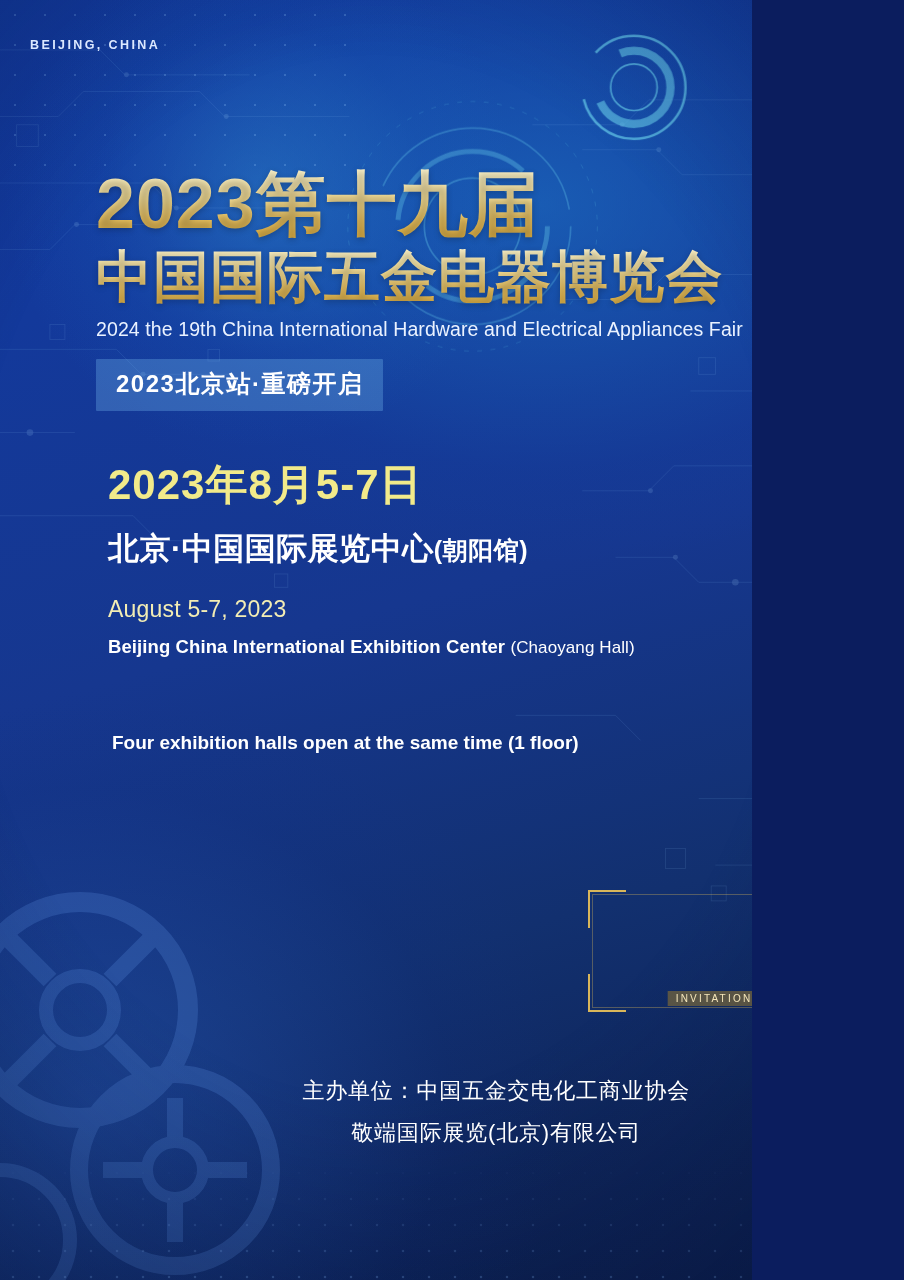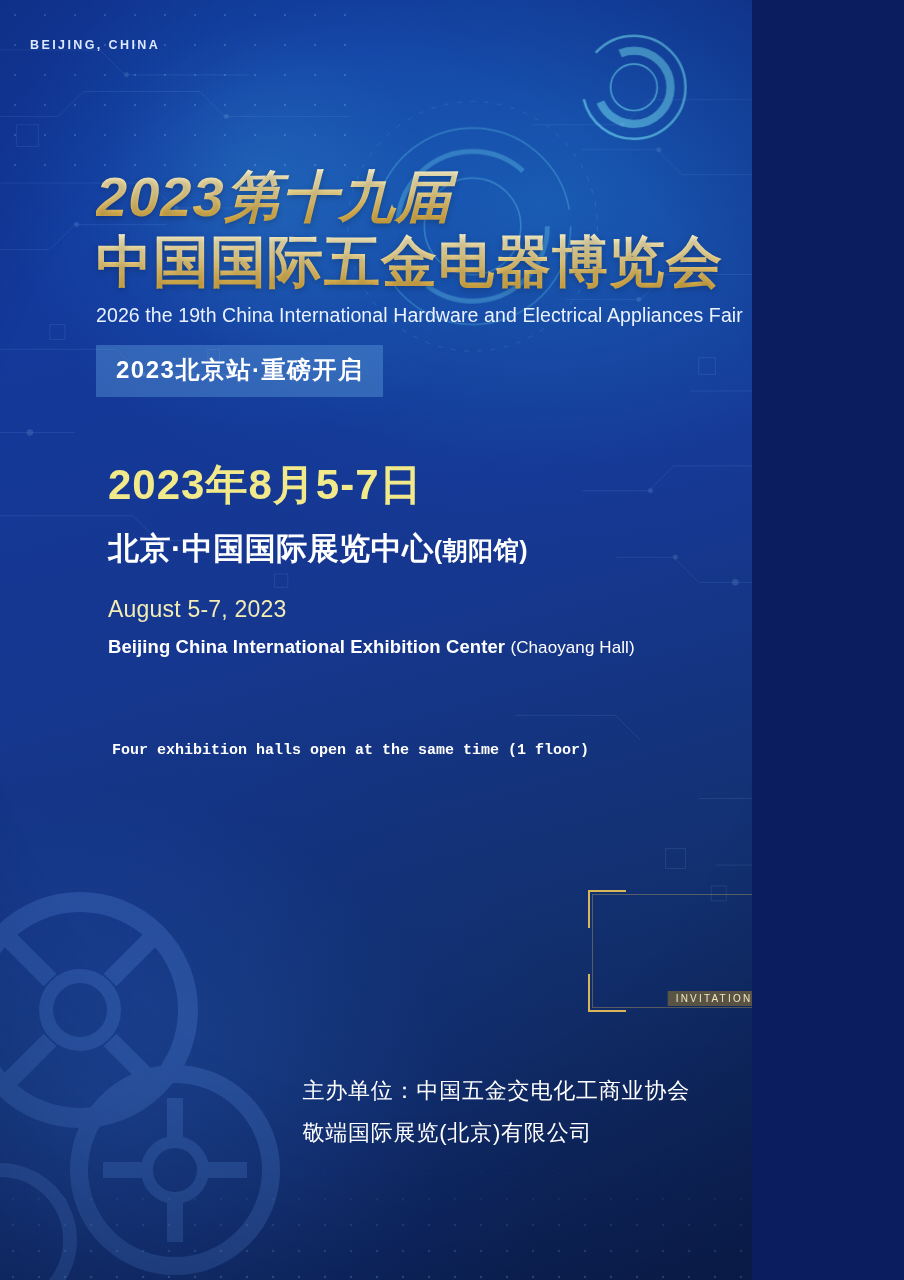--- a/index.html
+++ b/index.html
@@ -60,31 +60,30 @@
     left: 30px; top: 38px;
     color: #dce9ff;
     font-size: 12.5px;
     letter-spacing: 2.4px;
     font-weight: 700;
   }
 
   
   .title-block { position: absolute; left: 96px; top: 168px; width: 760px; }
   .t-year {
-    font-size: 56px;
+    font-size: 70px;
     font-weight: 700;
     line-height: 1.05;
     letter-spacing: 1px;
     background: linear-gradient(180deg, #fdf6d0 0%, #f6de94 42%, #e8bf5c 72%, #d8a93e 100%);
     -webkit-background-clip: text;
     background-clip: text;
     color: transparent;
     text-shadow: 0 2px 6px rgba(0,0,0,0.22);
     white-space: nowrap;
-    font-style: italic;
   }
   .t-main {
     margin-top: 4px;
     font-size: 56px;
     font-weight: 700;
     line-height: 1.12;
     letter-spacing: 1px;
     background: linear-gradient(180deg, #fdf6d0 0%, #f6de94 42%, #e8bf5c 72%, #d8a93e 100%);
     -webkit-background-clip: text;
     background-clip: text;
@@ -147,25 +146,24 @@
   
   .halls-block { position: absolute; left: 112px; top: 718px; width: 700px; }
   .h-cn {
     font-size: 36px;
     font-weight: 700;
     color: #f2ea8a;
     letter-spacing: 1px;
   }
   .h-cn .paren { font-size: 29px; }
   .h-en {
-    margin-top: 24px;
-    font-size: 15px;
+    margin-top: 14px;
+    font-size: 19px;
     color: #ffffff;
     font-weight: 600;
-    font-family: Liberation Mono, monospace;
   }
 
   
   .seal {
     position: absolute;
     left: 588px; top: 890px;
     width: 252px; height: 122px;
   }
   .seal .corner {
     position: absolute;
@@ -205,21 +203,21 @@
     background: rgba(150,120,45,0.55);
     color: #f6e7bb;
     font-size: 10px;
     letter-spacing: 2.2px;
   }
 
   
   .orgs {
     position: absolute;
     right: 62px; top: 1070px;
-    text-align: left;
+    text-align: center;
     color: #ffffff;
   }
   .orgs div {
     font-size: 22px;
     line-height: 1.9;
     letter-spacing: 0.8px;
     font-weight: 500;
   }
 
   
@@ -319,21 +317,21 @@
 
   <div class="topdots"></div>
   <div class="dot-grid"></div>
   <div class="layer vignette"></div>
 
   <div class="loc">BEIJING, CHINA</div>
 
   <div class="title-block">
     <div class="t-year">2023第十九届</div>
     <div class="t-main">中国国际五金电器博览会</div>
-    <div class="t-en">2026 the 19th China International Hardware and Electrical Appliances Fair</div>
+    <div class="t-en">2024 the 19th China International Hardware and Electrical Appliances Fair</div>
     <div><span class="t-badge">2023北京站·重磅开启</span></div>
   </div>
 
   <div class="date-block">
     <div class="d-cn-date">2023年8月5-7日</div>
     <div class="d-cn-venue">
       <span>北京·中国国际展览中心</span><span class="sub">(朝阳馆)</span>
     </div>
     <div class="d-en-date">August 5-7, 2023</div>
     <div class="d-en-venue">

